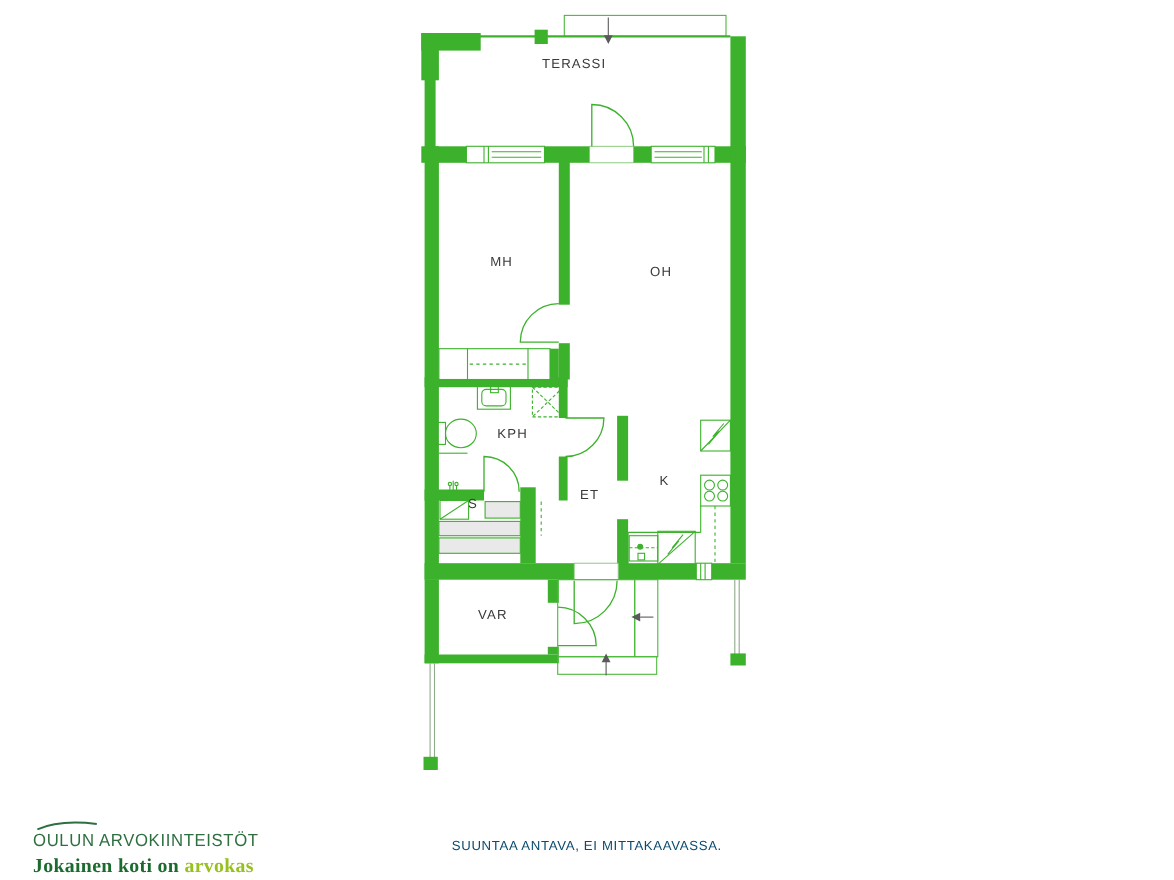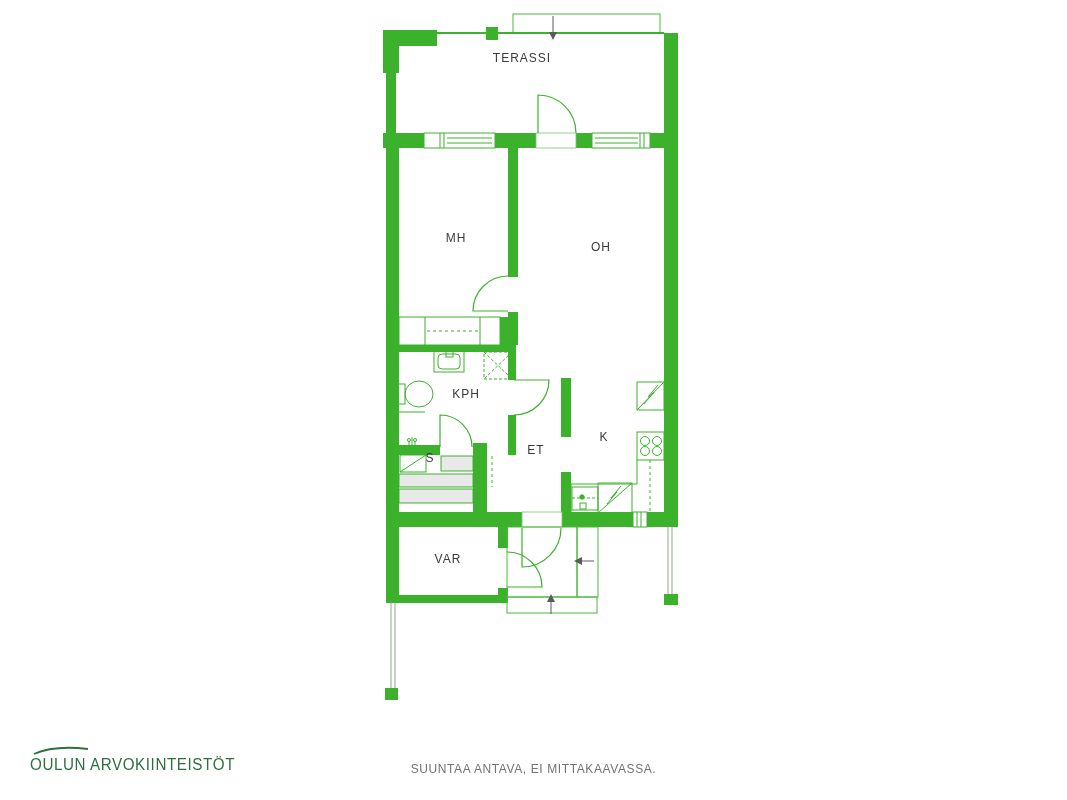--- a/index.html
+++ b/index.html
@@ -18,21 +18,21 @@
     color:#2e6f40; letter-spacing:0.6px; line-height:18px;
     transform:scaleX(0.95); transform-origin:left;
   }
   .logo .tagline {
     font-family:"Liberation Serif", serif; font-size:18px; font-weight:bold;
     color:#1c6b2e; margin-top:3px; letter-spacing:0.3px;
   }
   .logo .tagline .accent { color:#97c11f; }
   .disclaimer {
     position:absolute; left:0; top:762px; width:1067px; text-align:center;
-    font-size:12px; color:#737373; letter-spacing:0.6px;
+    font-size:12px; color:#0c4a6e; letter-spacing:0.6px;
     font-family:"Liberation Sans", sans-serif;
   }
 </style>
 </head>
 <body>
 
 <div class="canvas">
 
   <svg width="1067" height="800" viewBox="0 0 1067 800">
 
@@ -237,18 +237,22 @@
       <text x="448" y="563">VAR</text>
     </g>
   </svg>
 
   
   <div class="logo">
     <svg class="swoosh" width="60" height="12" viewBox="0 0 60 12">
       <path d="M2,10 Q22,1 56,5" fill="none" stroke="#2e6f40" stroke-width="1.8"></path>
     </svg>
     <div class="company">OULUN ARVOKIINTEISTÖT</div>
+    <div class="tagline">
+      <span>Jokainen koti on</span>
+      <span class="accent">arvokas</span>
+    </div>
   </div>
 
   
   <div class="disclaimer">SUUNTAA ANTAVA, EI MITTAKAAVASSA.</div>
 
 </div>
 
 </body></html>

